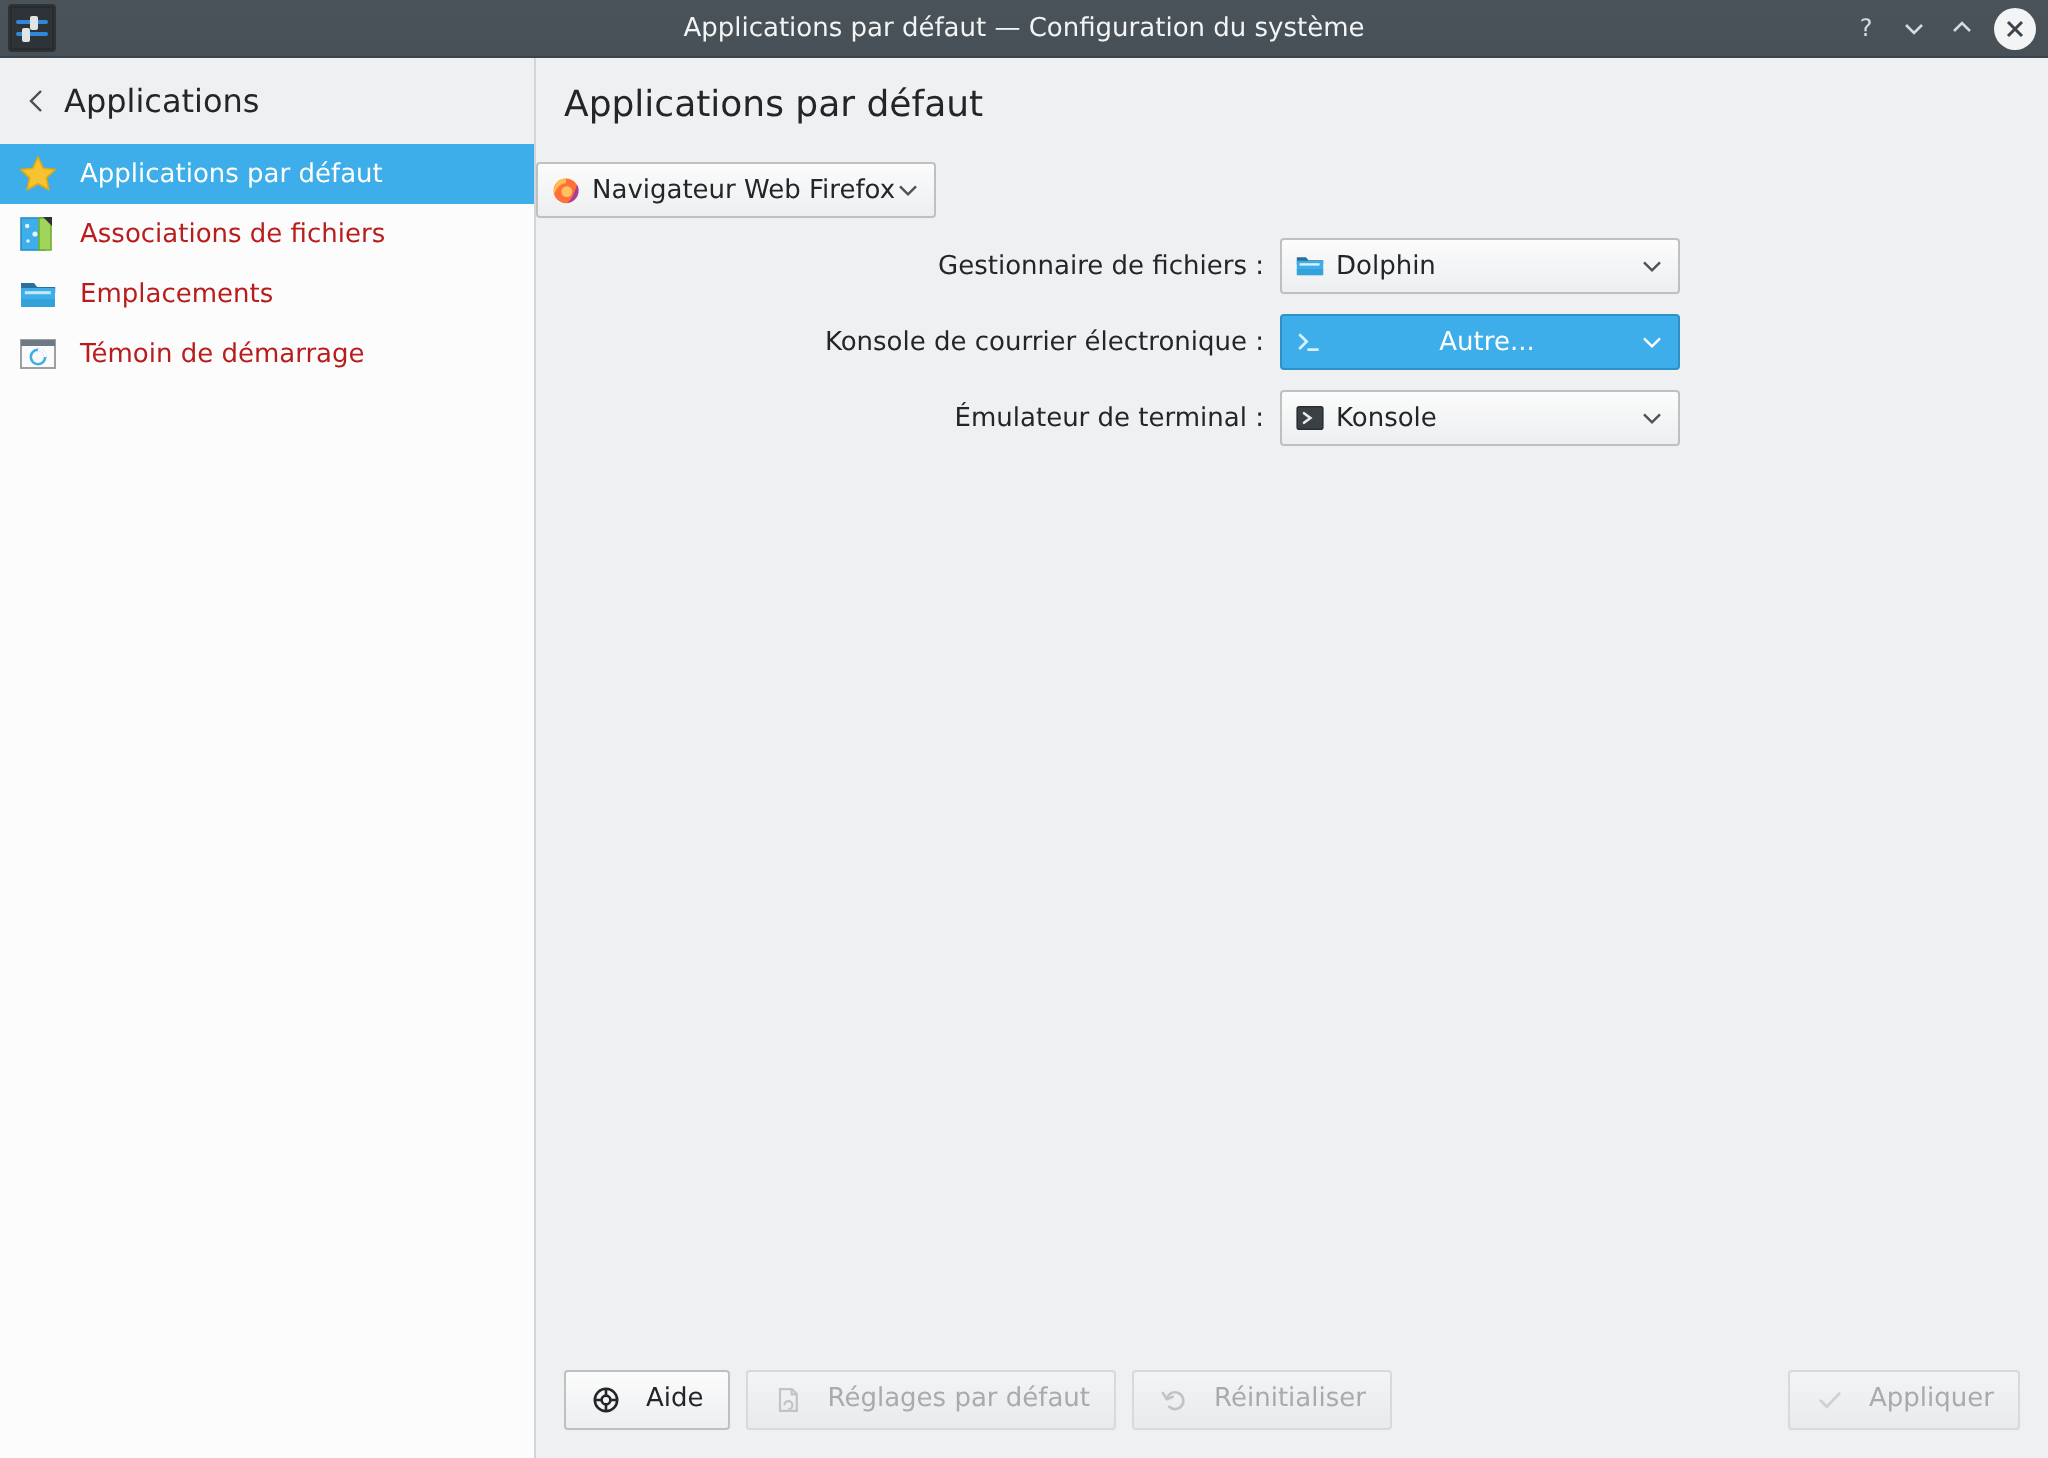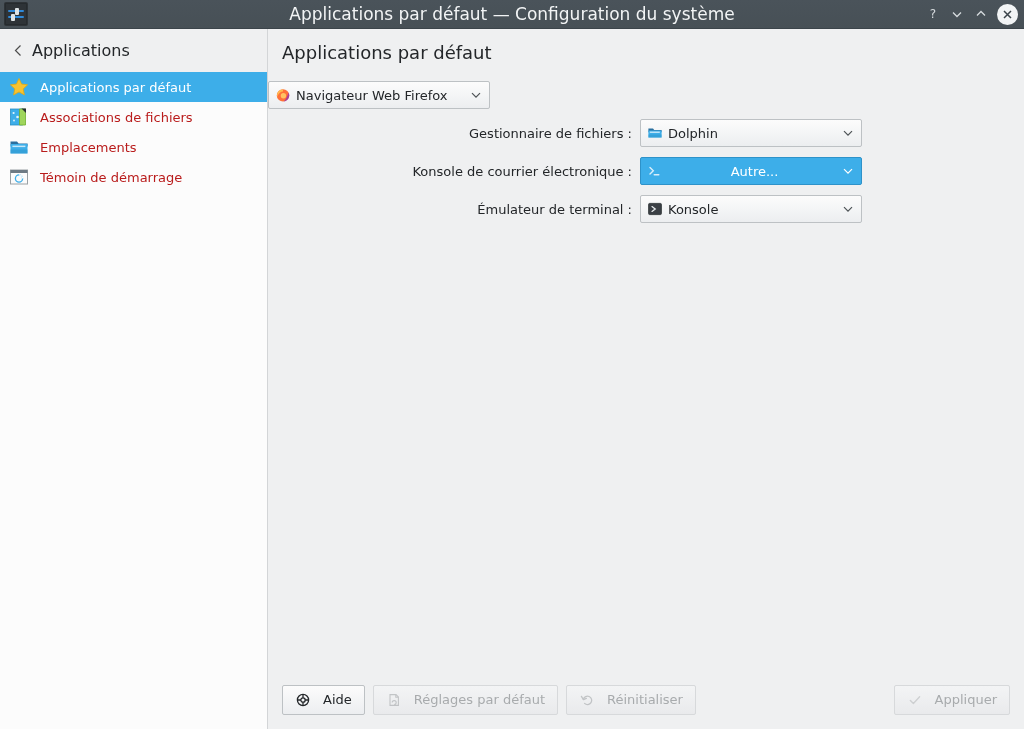--- a/index.html
+++ b/index.html
@@ -62,21 +62,21 @@
     background: #dfe4e6;
     border-radius: 1px;
   }
   .titlebar-icon .kn.a { top: 4.5px; left: 10px; }
   .titlebar-icon .kn.b { top: 10.5px; left: 6px; }
   .titlebar-title {
     position: absolute;
     left: 0; right: 0;
     text-align: center;
     color: #f2f4f5;
-    font-size: 17px;
+    font-size: 13px;
     pointer-events: none;
   }
   .win-buttons {
     margin-left: auto;
     display: flex;
     align-items: center;
     gap: 0px;
     padding-right: 6px;
     position: relative;
     z-index: 2;
@@ -191,21 +191,21 @@
   }
   .form-label {
     width: 372px;
     text-align: right;
     padding-right: 8px;
     font-size: 13px;
     color: #232629;
     box-sizing: border-box;
   }
   .combo {
-    width: 222px;
+    width: 200px;
     height: 28px;
     box-sizing: border-box;
     border: 1px solid #bdc1c4;
     border-radius: 2px;
     background: linear-gradient(to bottom, #fcfcfc 0%, #eceef0 100%);
     display: flex;
     align-items: center;
     padding: 0 6px 0 6px;
     position: relative;
   }

